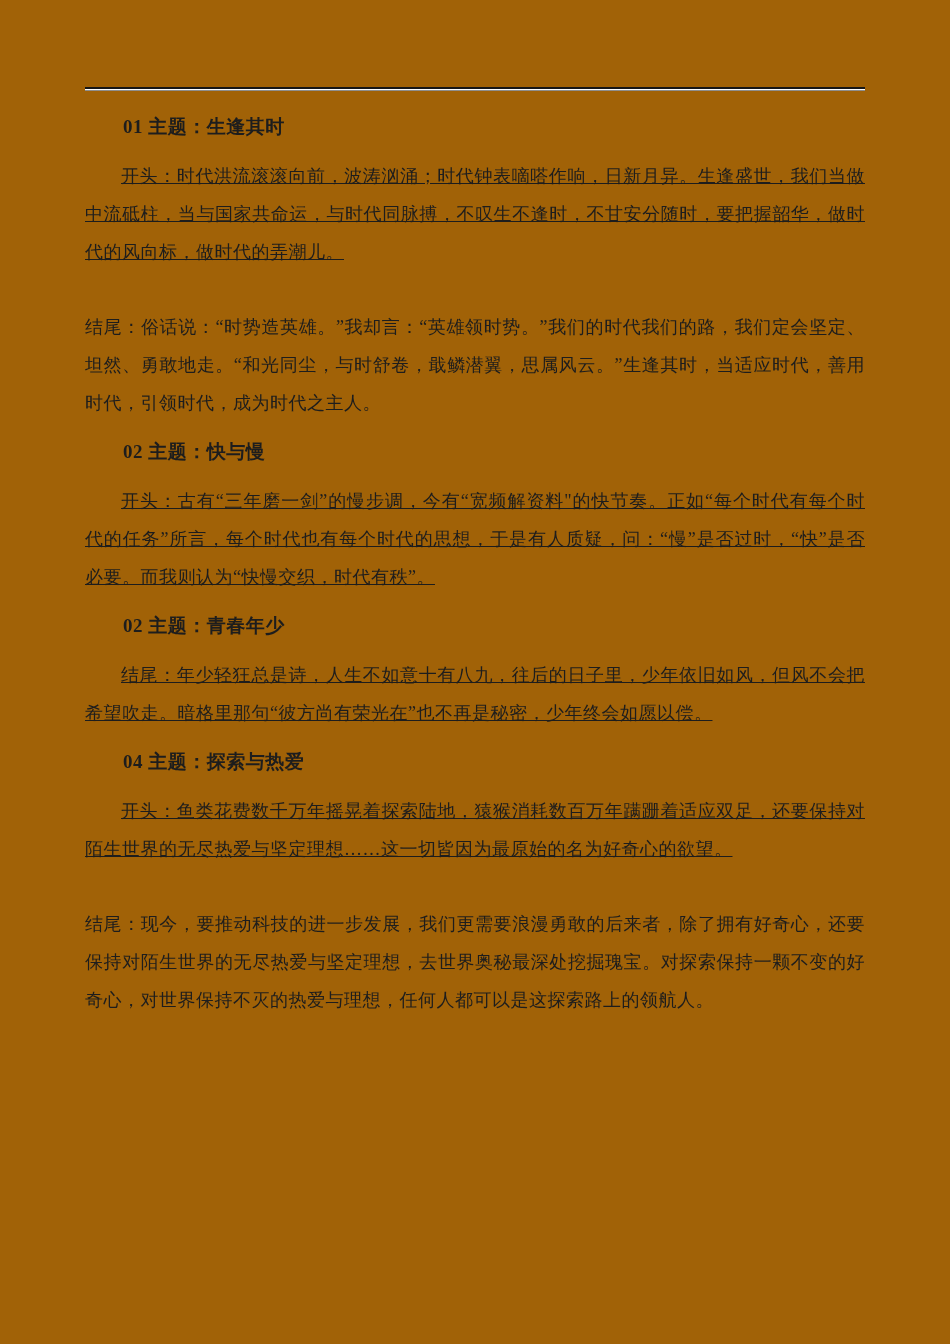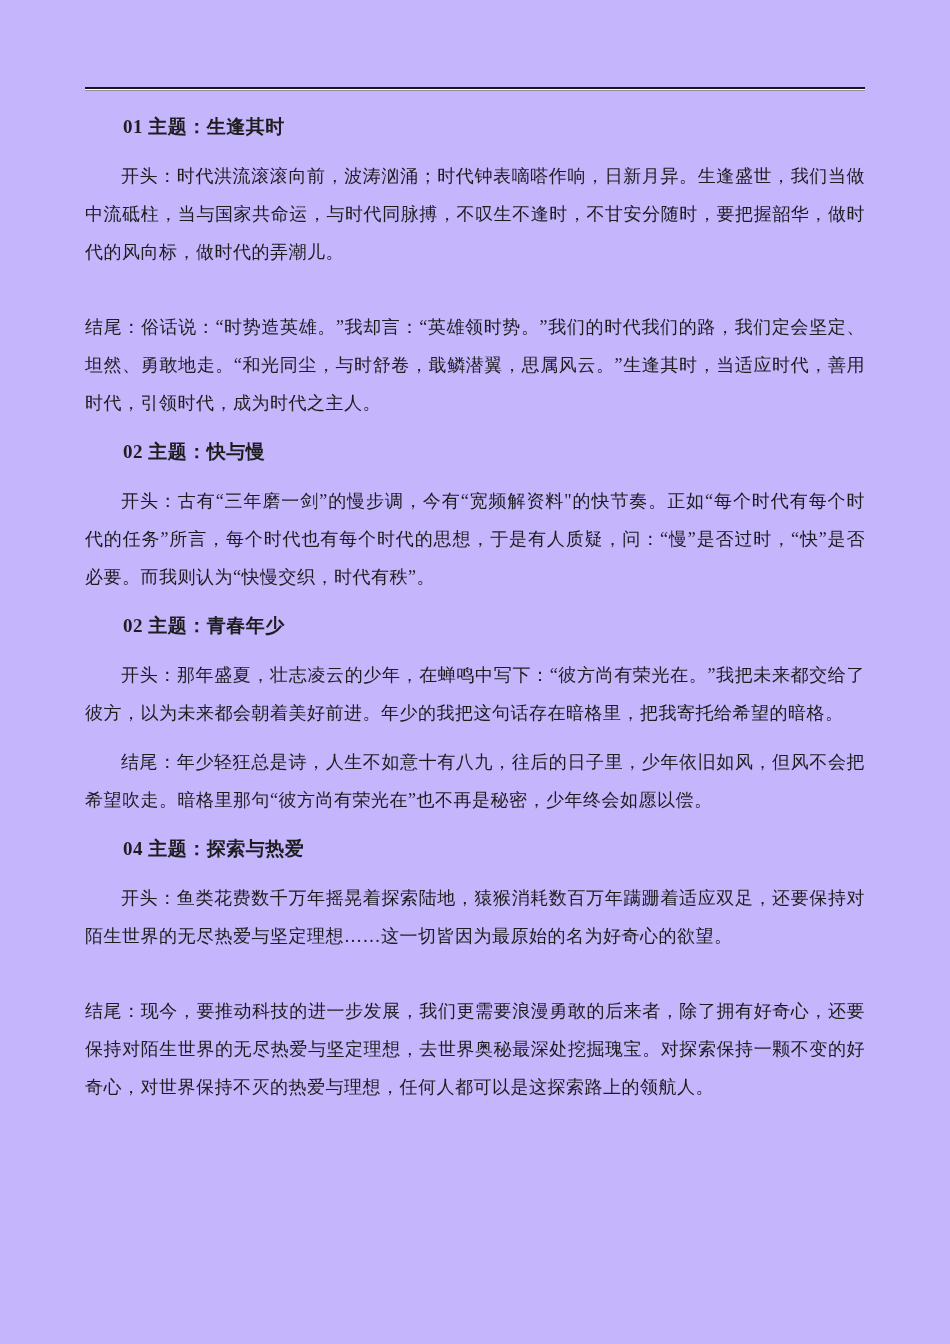--- a/index.html
+++ b/index.html
@@ -1,20 +1,20 @@
 <!DOCTYPE html>
 <html><head>
 <meta charset="utf-8">
 <style>
   html, body { margin: 0; padding: 0; background: #ffffff; }
   .page {
     position: relative;
     width: 950px;
     height: 1344px;
-    background: #c4b5fd;
+    background: #a16207;
     color: #1d1d1d;
     font-family: "Liberation Serif", serif;
     overflow: hidden;
   }
   .content {
     margin: 0 85px;
     width: 780px;
   }
   .top-rule {
     margin-top: 87px;
@@ -32,21 +32,21 @@
     text-indent: 2em;
     letter-spacing: 0.5px;
   }
   .para {
     font-size: 18px;
     line-height: 38px;
     margin: 11px 0;
     text-align: justify;
     letter-spacing: 0.5px;
   }
-  .indent { text-indent: 2em; }
+  .indent { text-indent: 2em; text-decoration: underline; }
   .no-indent { text-indent: 0; }
   .gap-before { margin-top: 37px; }
 </style>
 </head>
 <body>
 
 <div class="page">
   <div class="content">
 
     <div class="top-rule"></div>
@@ -57,21 +57,20 @@
       <p class="para no-indent gap-before">结尾：俗话说：“时势造英雄。”我却言：“英雄领时势。”我们的时代我们的路，我们定会坚定、坦然、勇敢地走。“和光同尘，与时舒卷，戢鳞潜翼，思属风云。”生逢其时，当适应时代，善用时代，引领时代，成为时代之主人。</p>
     </section>
 
     <section>
       <h2 class="sec-heading">02 主题：快与慢</h2>
       <p class="para indent">开头：古有“三年磨一剑”的慢步调，今有“宽频解资料"的快节奏。正如“每个时代有每个时代的任务”所言，每个时代也有每个时代的思想，于是有人质疑，问：“慢”是否过时，“快”是否必要。而我则认为“快慢交织，时代有秩”。</p>
     </section>
 
     <section>
       <h2 class="sec-heading">02 主题：青春年少</h2>
-      <p class="para indent">开头：那年盛夏，壮志凌云的少年，在蝉鸣中写下：“彼方尚有荣光在。”我把未来都交给了彼方，以为未来都会朝着美好前进。年少的我把这句话存在暗格里，把我寄托给希望的暗格。</p>
       <p class="para indent">结尾：年少轻狂总是诗，人生不如意十有八九，往后的日子里，少年依旧如风，但风不会把希望吹走。暗格里那句“彼方尚有荣光在”也不再是秘密，少年终会如愿以偿。</p>
     </section>
 
     <section>
       <h2 class="sec-heading">04 主题：探索与热爱</h2>
       <p class="para indent">开头：鱼类花费数千万年摇晃着探索陆地，猿猴消耗数百万年蹒跚着适应双足，还要保持对陌生世界的无尽热爱与坚定理想……这一切皆因为最原始的名为好奇心的欲望。</p>
       <p class="para no-indent gap-before">结尾：现今，要推动科技的进一步发展，我们更需要浪漫勇敢的后来者，除了拥有好奇心，还要保持对陌生世界的无尽热爱与坚定理想，去世界奥秘最深处挖掘瑰宝。对探索保持一颗不变的好奇心，对世界保持不灭的热爱与理想，任何人都可以是这探索路上的领航人。</p>
     </section>
 
   </div>

